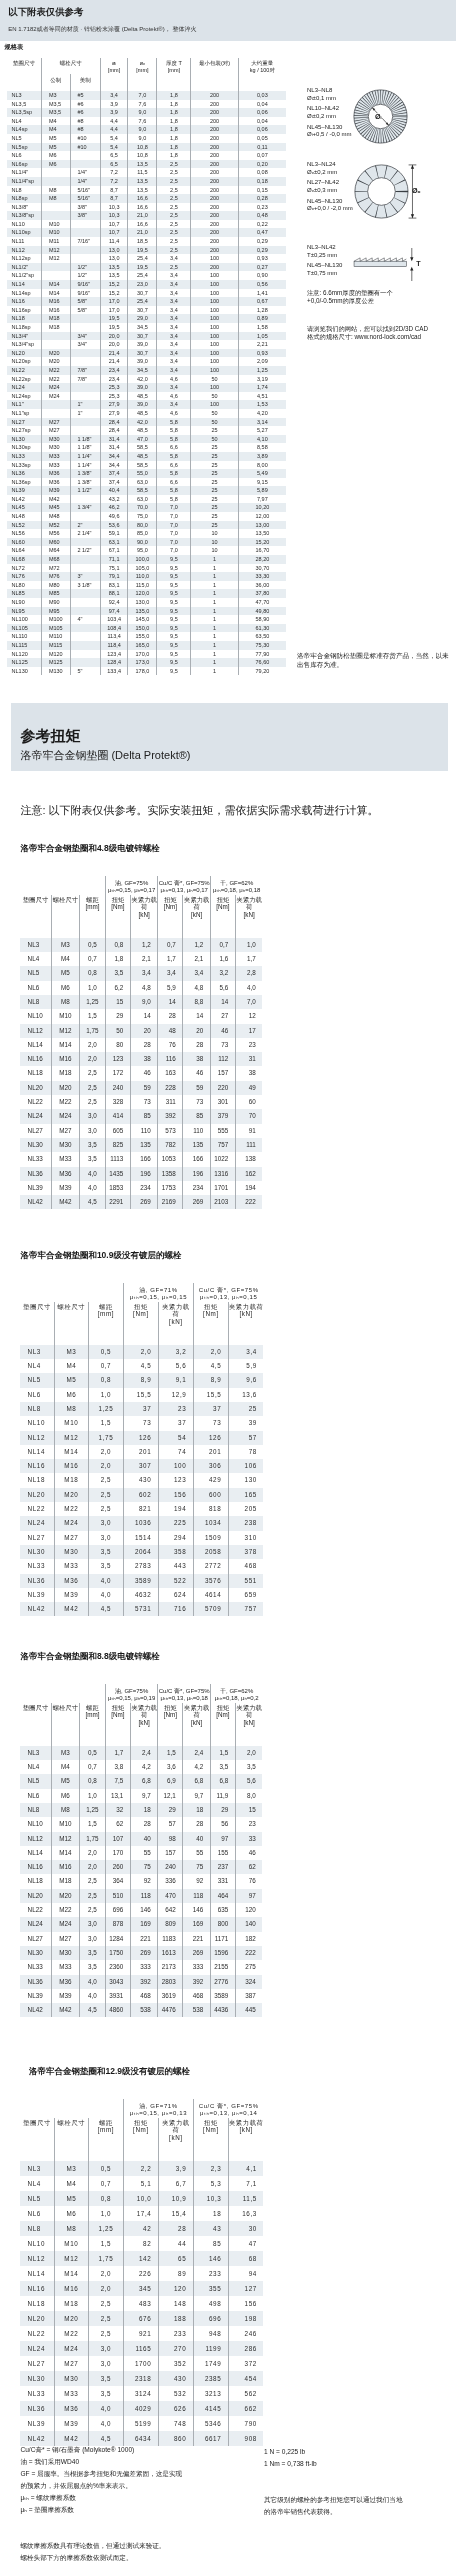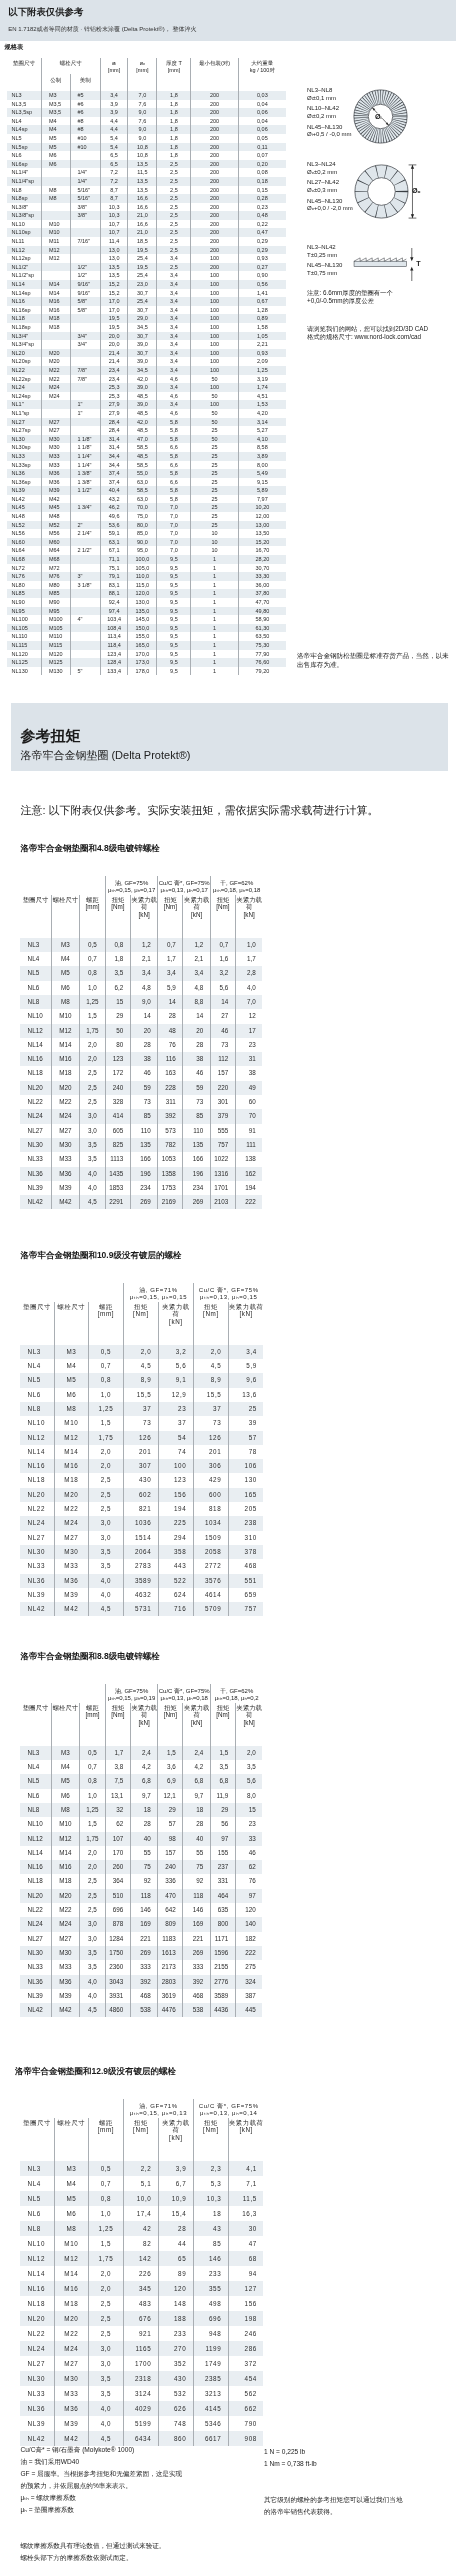--- a/index.html
+++ b/index.html
@@ -55,21 +55,21 @@
   .t-tq tbody td:nth-child(n+2){border-left:0.6px solid #a9aeb3;}
   .t-tq tbody td:nth-child(1){text-align:left;padding-left:7.2px;}
   .t-tq tbody td:nth-child(2),.t-tq tbody td:nth-child(3){text-align:center;}
   .t-tq tbody td:nth-child(n+4){text-align:right;padding-right:6.6px;}
   .t-tq.sp,.t-tq.sp thead th{letter-spacing:0.6px;}
 
   .tq-title{font-size:8.5px;font-weight:bold;color:#1a1a1a;}
   #t1-title{left:20.4px;top:843px;} #t1-wrap{left:20.4px;top:876px;}
   #t2-title{left:20.4px;top:1250px;} #t2-wrap{left:20.4px;top:1283px;}
   #t3-title{left:20.4px;top:1651px;} #t3-wrap{left:20.4px;top:1684px;}
-  #t4-title{left:15px;top:2066px;} #t4-wrap{left:20.4px;top:2099px;}
+  #t4-title{left:29px;top:2066px;} #t4-wrap{left:20.4px;top:2099px;}
 
   
   .tol-label{font-size:6px;line-height:7.5px;color:#222;}
   #tol-inner-labels{left:307px;top:87px;}
   #tol-outer-labels{left:307px;top:161px;}
   #tol-thick-labels{left:307px;top:244px;}
   .tol-item{margin-bottom:3.3px;}
   #washer1{left:350px;top:86px;}
   #washer2{left:351px;top:161px;}
   #outer-dim-label{left:397px;top:186px;font-size:7.2px;font-weight:bold;color:#222;padding-left:15px;}

